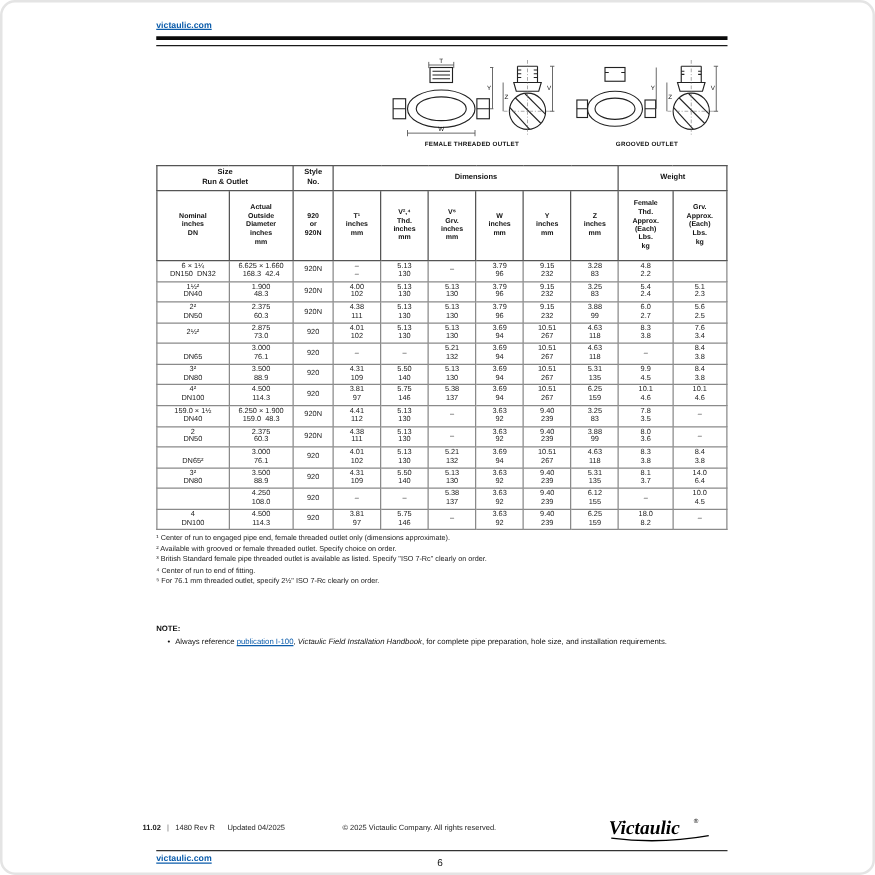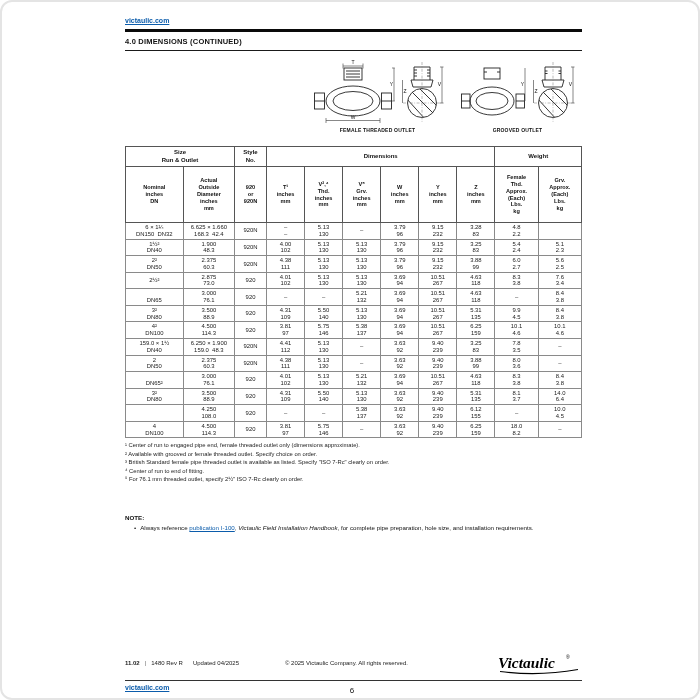--- a/index.html
+++ b/index.html
@@ -38,40 +38,39 @@
   .footnotes { margin-top: 4px; font-size: 5.8px; line-height: 1.3; color: #1c1c1c; }
   .footnotes div { margin-top: 1px; }
 
   .note-block { margin-top: 30px; font-size: 6.2px; }
   .note-label { font-weight: bold; }
   .note-item { margin-top: 3px; padding-left: 9px; }
   .bullet { margin-right: 4px; }
   .link { color: #0b5cab; text-decoration: underline; cursor: pointer; }
   .italic { font-style: italic; }
 
-  .footer-row { position: absolute; left: 123px; top: 648px; width: 457px; height: 26px;
+  .footer-row { position: absolute; left: 112px; top: 648px; width: 457px; height: 26px;
                 display: flex; align-items: center; font-size: 6px; color: #222; }
   .doc-number { font-weight: bold; }
   .doc-sep { margin: 0 5px; color: #666; }
   .copyright { margin-left: 46px; }
   .logo-wrap { margin-left: auto; }
   .bottom-rule { position: absolute; left: 123px; top: 678px; width: 457px; height: 1px; background: #333; }
   .bottom-link { position: absolute; left: 123px; top: 682px; font-size: 7px; font-weight: bold;
                  color: #0b5cab; text-decoration: underline; }
   .page-number { position: absolute; left: 0; top: 684px; width: 700px; text-align: center; font-size: 8px; color: #111; }
 </style>
 </head>
 <body>
 
 <div class="frame">
   <div class="content">
 
     <a href="#" class="top-link">victaulic.com</a>
     <div class="rule-thick"></div>
-    <div class="section-title">4.0  DIMENSIONS (CONTINUED)</div>
     <div class="rule-thin"></div>
 
     <div class="figures">
 
       <div class="fig-pair">
         <div class="fig-row">
           <svg width="84" height="66" viewBox="0 0 84 66">
             <line class="dim" x1="32" y1="8" x2="52" y2="8"></line>
             <line class="dim" x1="32" y1="5.5" x2="32" y2="10.5"></line>
             <line class="dim" x1="52" y1="5.5" x2="52" y2="10.5"></line>

